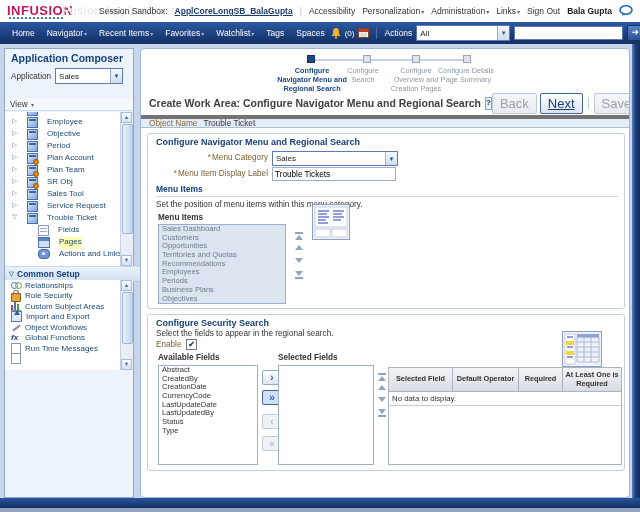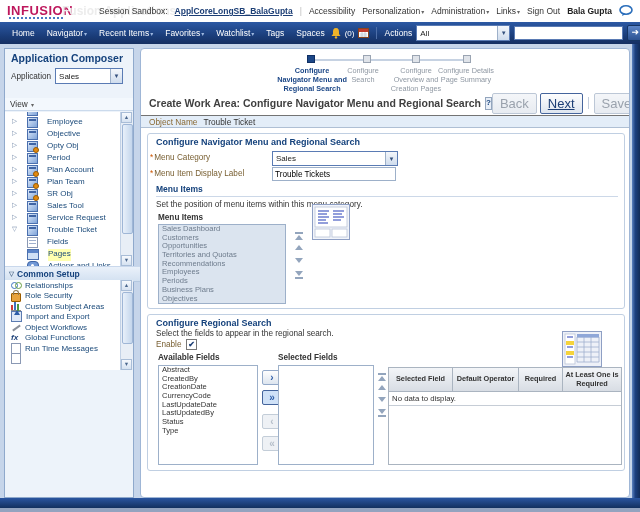--- a/index.html
+++ b/index.html
@@ -46,21 +46,21 @@
   .approw .sel{width:66px}
   .hdr-sec{height:14px;background:linear-gradient(#eaf1fa,#d3e1f1);border-top:1px solid #c9d8ec;
      border-bottom:1px solid #b4c8e0;display:flex;align-items:center;padding:0 4px;
      font-size:8.5px;font-weight:bold;color:#15427c}
   .chev{font-size:6.5px;color:#54708f;margin-right:3px}
   .hdr-sp{flex:1}
   .viewrow{left:0;top:49px;width:128px;height:13px;background:#f3f8fd;border-bottom:1px solid #cbdaec;
      display:flex;align-items:center;padding-left:5px;box-sizing:border-box;font-size:8.2px;color:#333}
   .tree{left:0;top:63px;width:128px;height:154px;background:#fff;overflow:hidden}
   .trow{height:12px;display:flex;gap:9px;padding-left:6px;font-size:8px;color:#1b4a7a;white-space:nowrap}
-  .trow.child{padding-left:22px}
+  .trow.child{padding-left:33px}
   .exp{font-size:6.5px;color:#6f86a6;width:7px;text-align:center}
   .hl{background:#ffffb0}
   .sbar{position:absolute;right:0;top:0;width:12px;background:#e8eef6;border-left:1px solid #c3d2e6;height:100%}
   .sarr{position:absolute;left:0;width:11px;height:11px;background:linear-gradient(#f6f9fd,#d6e2f1);
      border:1px solid #a9bdd7;box-sizing:border-box;font-size:5.5px;color:#4c688e;text-align:center;line-height:9px}
   .sthumb{position:absolute;left:1px;width:9px;background:linear-gradient(90deg,#e8f0fa,#c4d6ec);
      border:1px solid #9fb6d6;border-radius:2px}
   .common{left:0;top:231px;width:128px;height:90px;background:#fff;overflow:hidden}
   .crow{height:10.5px;display:flex;align-items:center;gap:4px;padding-left:6px;font-size:8px;color:#1b4a7a;white-space:nowrap}
   
@@ -114,29 +114,29 @@
   .titlerow{left:0;top:44px;width:488px;height:20px;display:flex;align-items:center}
   .ptitle{font-size:10.5px;font-weight:bold;color:#3f3f3f;margin-left:8px;white-space:nowrap}
   .helpico{width:11px;height:11px;margin-left:4px;background:#e8eef7;border:1px solid #93a5bd;
      font-size:8px;color:#15427c;text-align:center;line-height:10px;font-weight:bold}
   .btnrow{margin-left:auto;margin-right:8px;display:flex;align-items:center;gap:3px}
   .btn{font-family:"Liberation Sans",sans-serif;font-size:13px;padding:2px 7px;border-radius:2px;
      background:linear-gradient(#fefefe,#dde5ef);border:1px solid #93a9c9;color:#1c3e75;white-space:nowrap}
   .btn.primary{border-color:#44649c;text-decoration:underline}
   .btn.dis{color:#9aa2ad;border-color:#bcc7d6;background:linear-gradient(#f4f6f9,#e7ebf1)}
   .bdiv{width:1px;height:12px;background:#c2cddd;margin:0 2px}
-  .tabrow{left:0;top:66px;width:488px;height:13px;background:#e3edf8;border-top:1px solid #737373;
+  .tabrow{left:0;top:66px;width:488px;height:13px;background:#e3edf8;border-top:4px solid #737373;
      border-bottom:1px solid #aebfd4;display:flex;align-items:center;padding-left:8px;box-sizing:border-box;gap:6px}
   .obj-lab{font-size:8.3px;color:#8a6a35}
   .obj-val{font-size:8.3px;color:#333}
   .box{background:#fff;border:1px solid #c0cfe2;border-radius:3px;box-sizing:border-box}
   .box1{left:6px;top:84px;width:478px;height:176px}
   .box2{left:6px;top:265px;width:478px;height:157px}
   .box h3{position:absolute;left:8px;top:3px;margin:0;font-size:9px;color:#15427c}
-  .flab{position:absolute;font-size:8.2px;color:#7a6134;width:118px}
+  .flab{position:absolute;font-size:8.2px;color:#7a6134;text-align:right;width:118px}
   .req{color:#cc5500;margin-right:1px}
   .finput{position:absolute;height:12px;border:1px solid #9db0c9;font-size:8.2px;padding:0 2px;width:118px}
   .subhdr{position:absolute;left:8px;top:50px;font-size:8.5px;font-weight:bold;color:#15427c}
   .subline{position:absolute;left:8px;top:62px;width:462px;height:1px;background:#ccd8e8}
   .desc{position:absolute;font-size:8.2px;color:#333}
   .blab{position:absolute;font-size:8.2px;font-weight:bold;color:#333}
   .lb{position:absolute;background:#fff;border:1px solid #9db0c9;overflow:hidden;box-sizing:border-box}
   .lb .it{height:8.7px;line-height:8.7px;padding:0 3px;font-size:7.6px;color:#333;white-space:nowrap}
   .lb .it.dis{background:#dbe4ef;color:#6e7c8d}
   
@@ -241,25 +241,20 @@
         <span class="ic ic-obj"></span>
         <span>Employee</span>
       </div>
     <div class="trow">
         <span class="exp">▷</span>
         <span class="ic ic-obj"></span>
         <span>Objective</span>
       </div>
     <div class="trow">
         <span class="exp">▷</span>
-        <span class="ic ic-obj std"></span>
-        <span>Opty Obj</span>
-      </div>
-    <div class="trow">
-        <span class="exp">▷</span>
         <span class="ic ic-obj"></span>
         <span>Period</span>
       </div>
     <div class="trow">
         <span class="exp">▷</span>
         <span class="ic ic-obj std"></span>
         <span>Plan Account</span>
       </div>
     <div class="trow">
         <span class="exp">▷</span>
@@ -429,21 +424,21 @@
       <g stroke="#6f7fd0" stroke-width="1.4">
         <path d="M6 7 H17 M6 10 H15 M6 13 H17 M6 16 H14 M6 19 H16"></path>
         <path d="M21 7 H32 M21 10 H30 M21 13 H32 M21 16 H29"></path>
       </g>
       <rect x="3" y="25" width="15" height="8" fill="#fff" stroke="#b9c4d8" stroke-width="0.8"></rect>
       <rect x="20" y="25" width="15" height="8" fill="#fff" stroke="#b9c4d8" stroke-width="0.8"></rect>
     </svg>
   </div>
 
   <div class="abs box box2">
-    <h3>Configure Regional Search</h3>
+    <h3>Configure Security Search</h3>
     <div class="desc" style="left:8px;top:14px">Select the fields to appear in the regional search.</div>
     <div class="desc" style="left:8px;top:25px;color:#7a6134">Enable</div>
     <span class="cb" style="left:38px;top:24px">✔</span>
 
     <div class="blab" style="left:10px;top:38px">Available Fields</div>
     <div class="blab" style="left:130px;top:38px">Selected Fields</div>
 
     <div class="lb" style="left:10px;top:50px;width:100px;height:100px">
       <div class="it">Abstract</div>
       <div class="it">CreatedBy</div>

